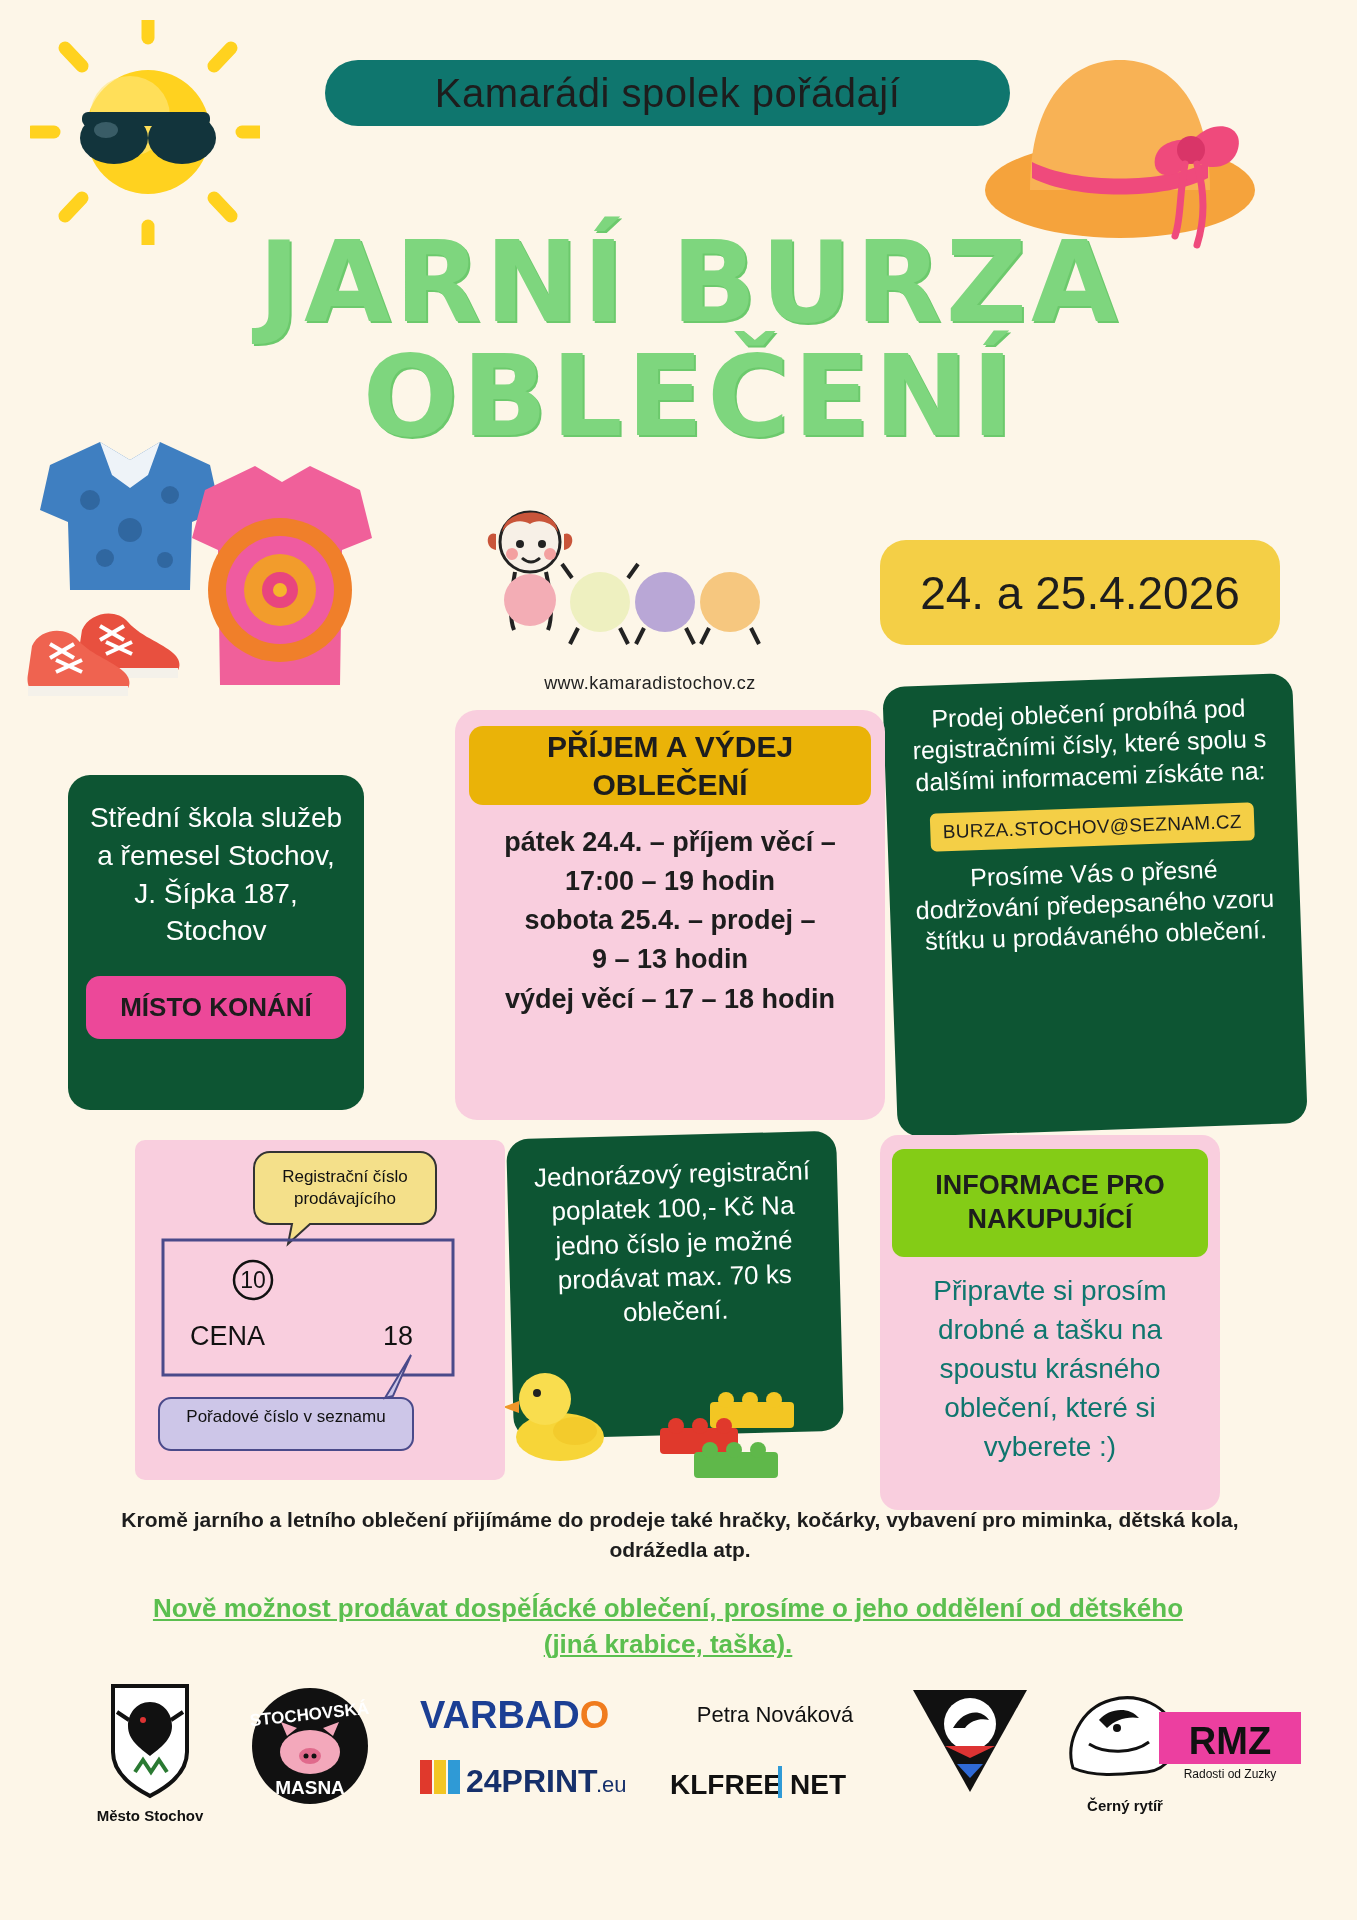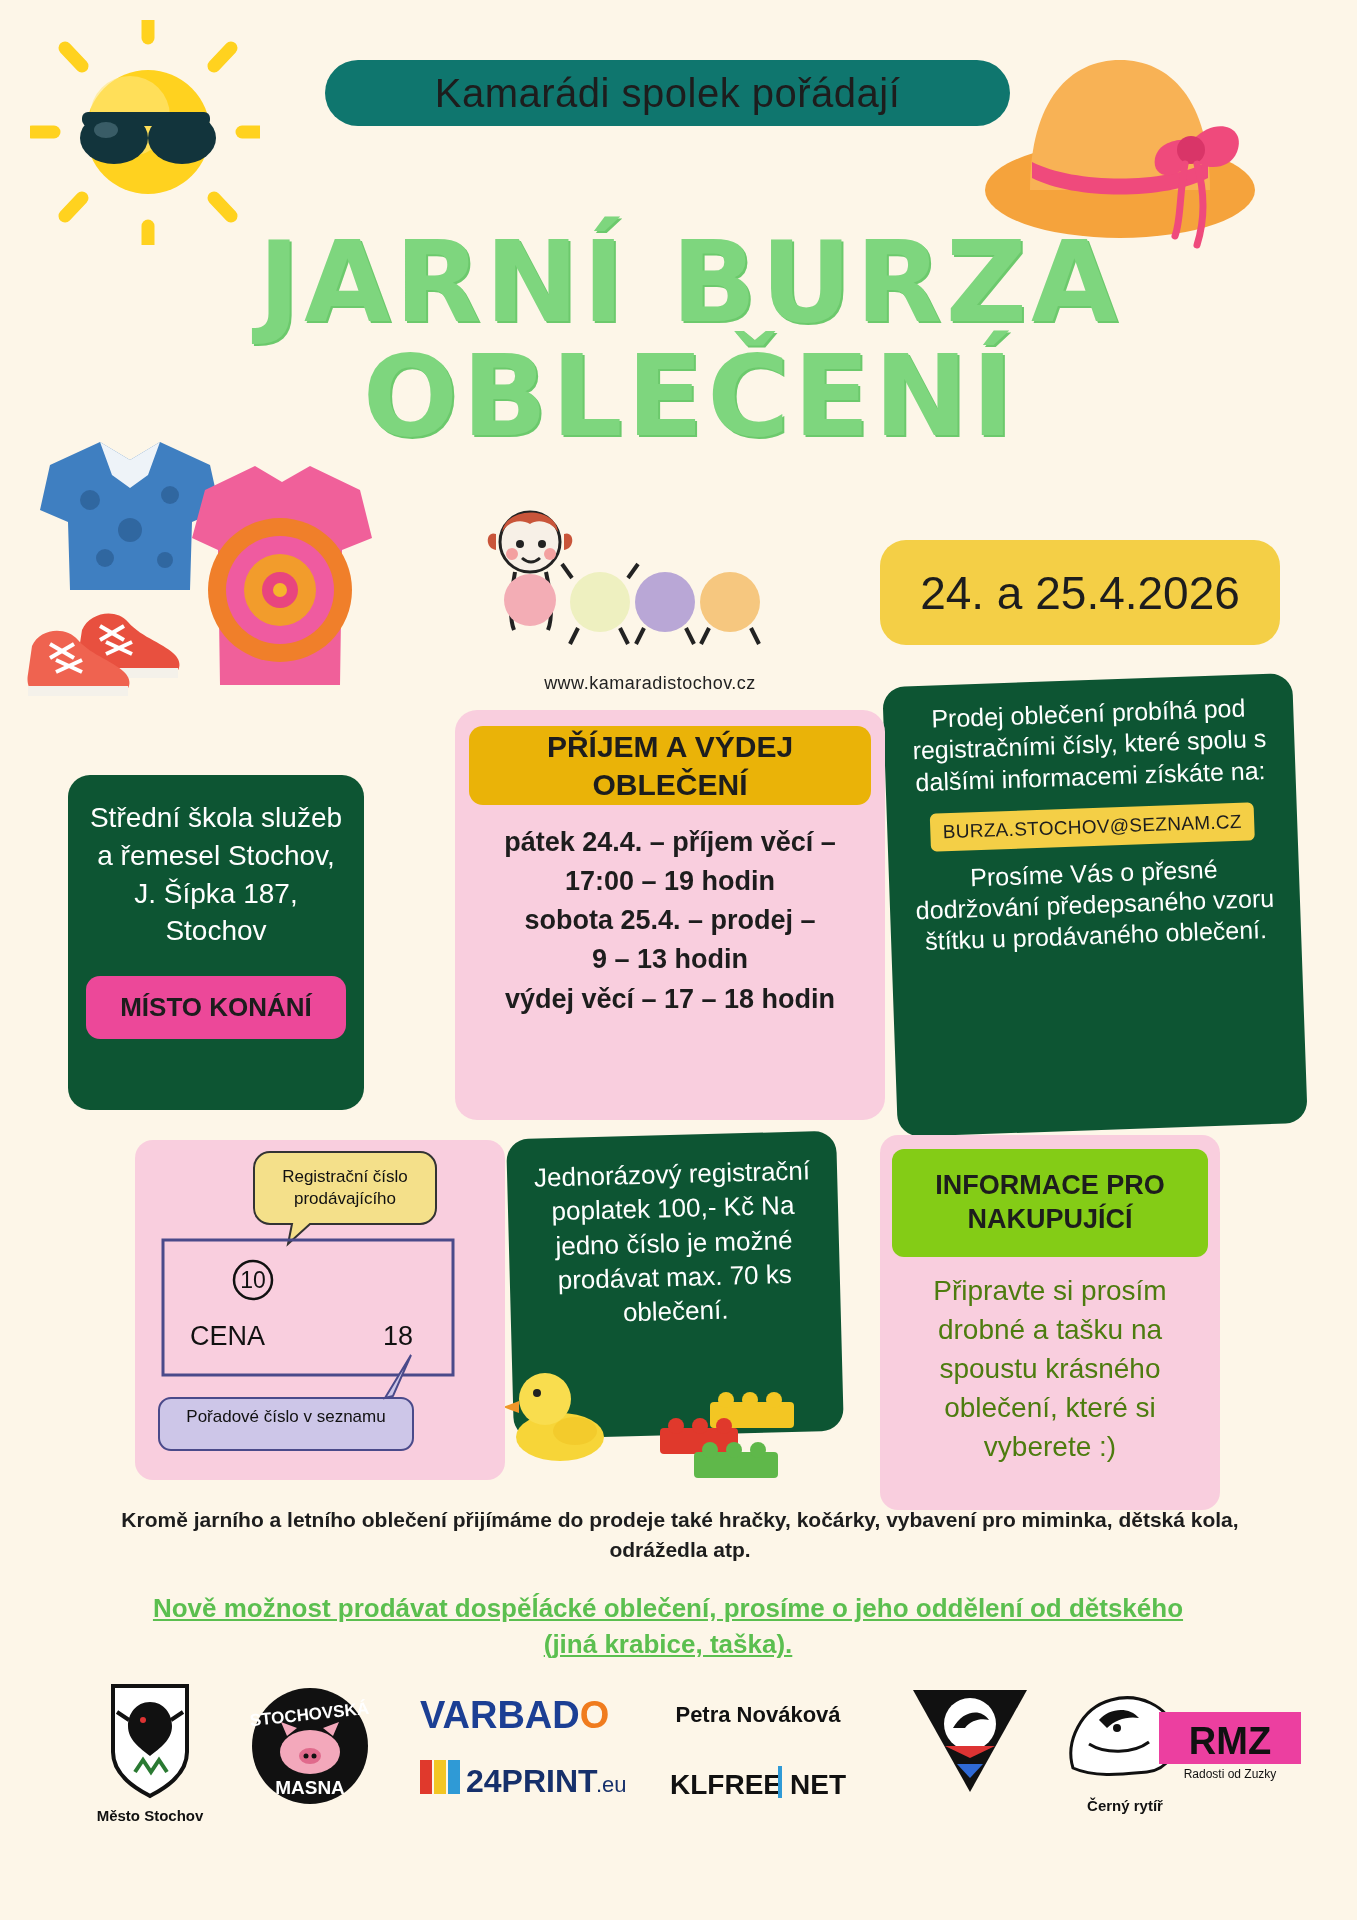--- a/index.html
+++ b/index.html
@@ -85,38 +85,38 @@
     background:#f9cede; border-radius:22px; padding:16px 14px; text-align:center;
   }
   .sched-head {
     background:#eab308; border-radius:14px; padding:2px 6px;
     font-size:30px; font-weight:bold; color:#1d1d1d; line-height:1.25;
   }
   .sched-body { margin-top:18px; font-size:27px; font-weight:bold; color:#1d1d1d; line-height:1.45; }
 
   
   .tag-box { position:absolute; left:135px; top:1140px; width:370px; height:340px;
-             background:#f9cede; border-radius:18px; }
+             background:#f9cede; border-radius:10px; }
 
   
   .green-fee {
     position:absolute; left:510px; top:1135px; width:330px; height:300px;
     background:#0d5533; border-radius:22px; color:#fff;
     padding:22px 16px; text-align:center; font-size:26px; line-height:1.32;
     transform: rotate(-1.5deg);
   }
 
   
   .pink-buy {
     position:absolute; left:880px; top:1135px; width:340px; height:375px;
     background:#f9cede; border-radius:18px; padding:14px 12px; text-align:center;
   }
   .buy-head { background:#84cc16; border-radius:12px; padding:20px 6px;
               font-size:27px; font-weight:bold; color:#1d1d1d; line-height:1.25;}
-  .buy-body { margin-top:14px; font-size:28px; color:#4d7c0f; line-height:1.4; }
+  .buy-body { margin-top:14px; font-size:28px; color:#0f766e; line-height:1.4; }
 
   
   .note-toys {
     position:absolute; left:90px; top:1505px; width:1180px; text-align:center;
     font-size:21px; font-weight:bold; color:#1d1d1d; line-height:1.45;
   }
   .note-new {
     position:absolute; left:48px; top:1590px; width:1240px; text-align:center;
     font-size:26px; font-weight:bold; color:#5bbf4f; line-height:1.4;
     text-decoration: underline;
@@ -378,21 +378,21 @@
     <div class="sp" style="left:375px; top:72px; width:230px;">
       <svg width="220" height="52" viewBox="0 0 220 52">
         <rect x="0" y="8" width="12" height="34" fill="#e0392c"></rect>
         <rect x="14" y="8" width="12" height="34" fill="#f3c623"></rect>
         <rect x="28" y="8" width="12" height="34" fill="#2f9ad6"></rect>
         <text x="46" y="40" font-size="32" font-weight="bold" fill="#16306b" font-family="Liberation Sans, sans-serif">24PRINT</text>
         <text x="176" y="40" font-size="22" fill="#16306b" font-family="Liberation Sans, sans-serif">.eu</text>
       </svg>
     </div>
 
-    <div class="sp" style="left:593px; top:22px; width:250px; font-size:22px; font-weight:bold;">Petra Nováková</div>
+    <div class="sp" style="left:610px; top:22px; width:250px; font-size:22px; font-weight:normal;">Petra Nováková</div>
 
     <div class="sp" style="left:625px; top:80px; width:220px;">
       <svg width="210" height="46" viewBox="0 0 210 46">
         <text x="0" y="34" font-size="28" font-weight="bold" fill="#111" font-family="Liberation Sans, sans-serif">KLFREE</text>
         <rect x="108" y="6" width="4" height="32" fill="#2f9ad6"></rect>
         <text x="120" y="34" font-size="28" font-weight="bold" fill="#111" font-family="Liberation Sans, sans-serif">NET</text>
       </svg>
     </div>
 
     <div class="sp" style="left:860px; top:0; width:140px;">

